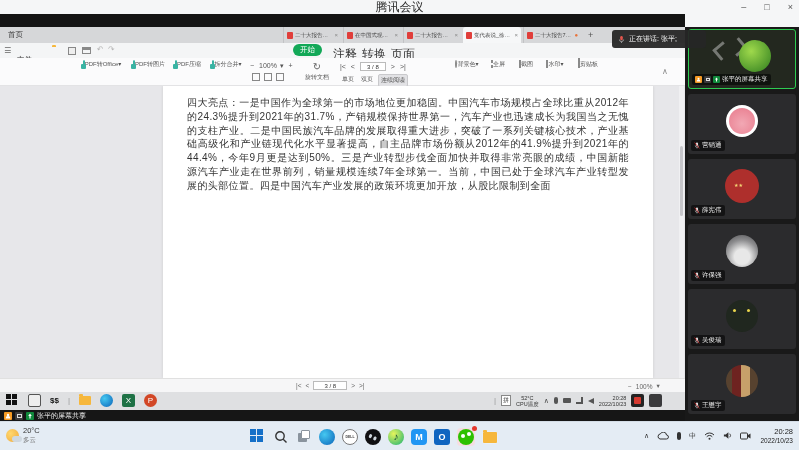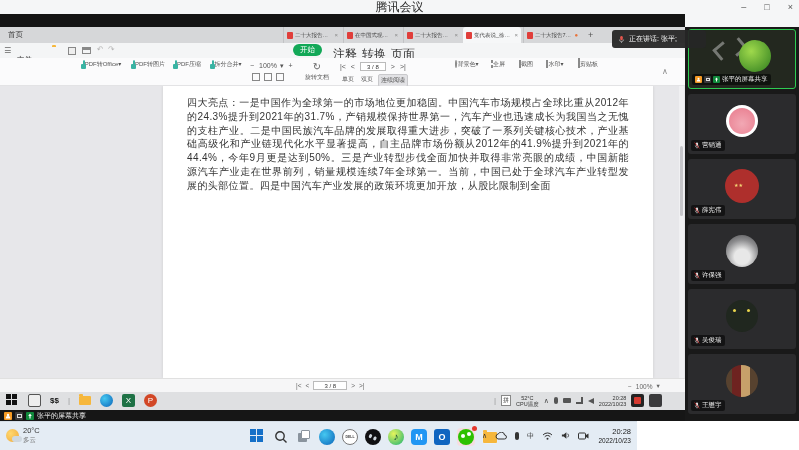--- a/index.html
+++ b/index.html
@@ -49,21 +49,21 @@
 .sic{width:13px;height:13px;border-radius:2px;position:relative;flex:0 0 auto}
 .winlogo{display:grid;grid-template-columns:5px 5px;grid-template-rows:5px 5px;gap:1px}
 .winlogo i{background:#111}
 .winlogo.blue i{background:#1570c8}
 .activeapp{border-bottom:2px solid #1570c8;padding-bottom:1px}
 .sharebanner{left:0;top:396px;width:685px;height:11px;background:#161616;display:flex;align-items:center;gap:3px;padding-left:4px}
 .badge{width:8px;height:8px;border-radius:1px;flex:0 0 auto;display:flex;align-items:center;justify-content:center}
 .bannertxt{color:#eee;font-size:7px}
 
 
-.taskbar{left:0;top:421px;width:637px;height:29px;background:#e4ecf4;border-top:1px solid #d4dde6}
+.taskbar{left:0;top:421px;width:799px;height:29px;background:#e4ecf4;border-top:1px solid #d4dde6}
 .tbic{width:16px;height:16px;border-radius:3px;position:relative;flex:0 0 auto}
 .circ{border-radius:50%}
 .tray{font-size:7px;color:#333;display:flex;align-items:center;gap:8px}
 .clock{text-align:right;font-size:7.5px;color:#222;line-height:9px}
 .weather{left:6px;top:4px;display:flex;gap:4px;align-items:center}
 .sun{width:13px;height:13px;border-radius:50%;background:radial-gradient(circle at 35% 35%,#ffd76e,#f0a93a);position:relative}
 .sun::after{content:"";position:absolute;right:-3px;bottom:0;width:10px;height:6px;border-radius:4px;background:#cfd8e0}
 
 
 .sidebar{left:685px;top:14px;width:114px;height:407px;background:#191919}

